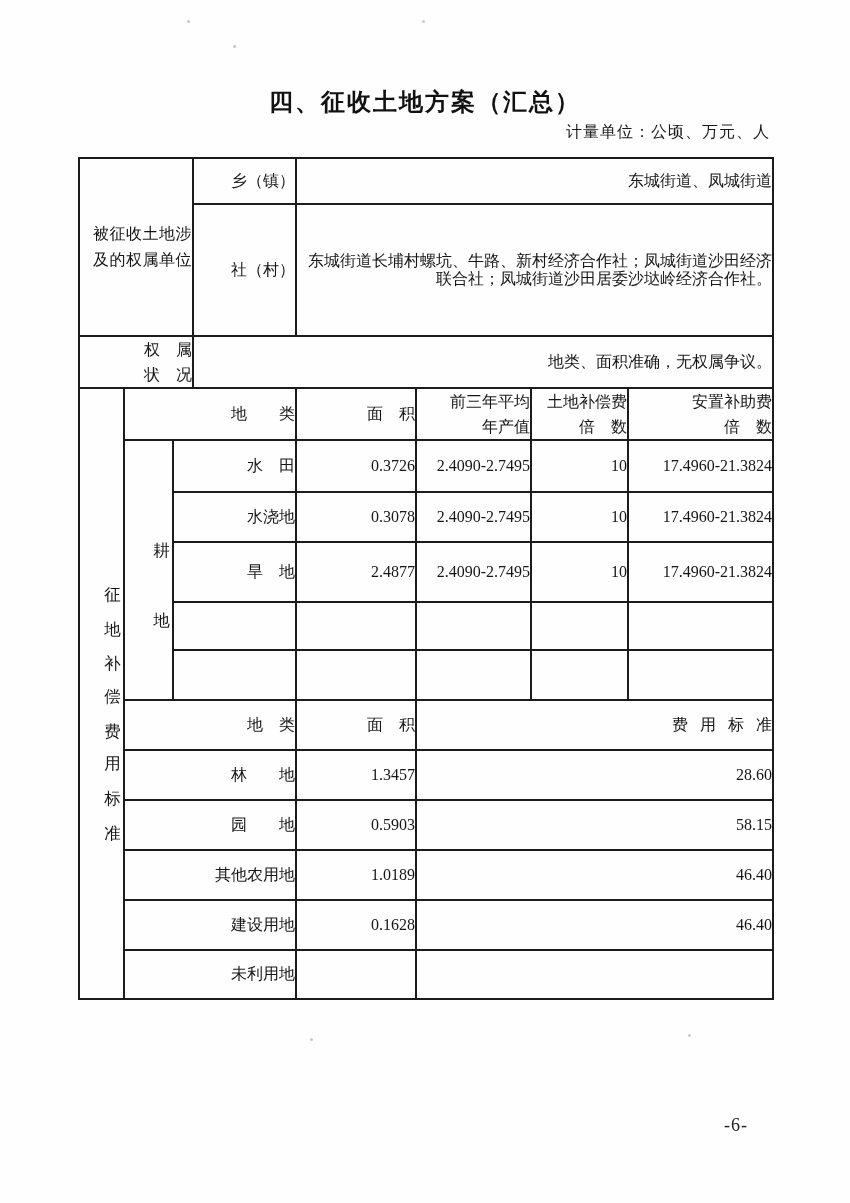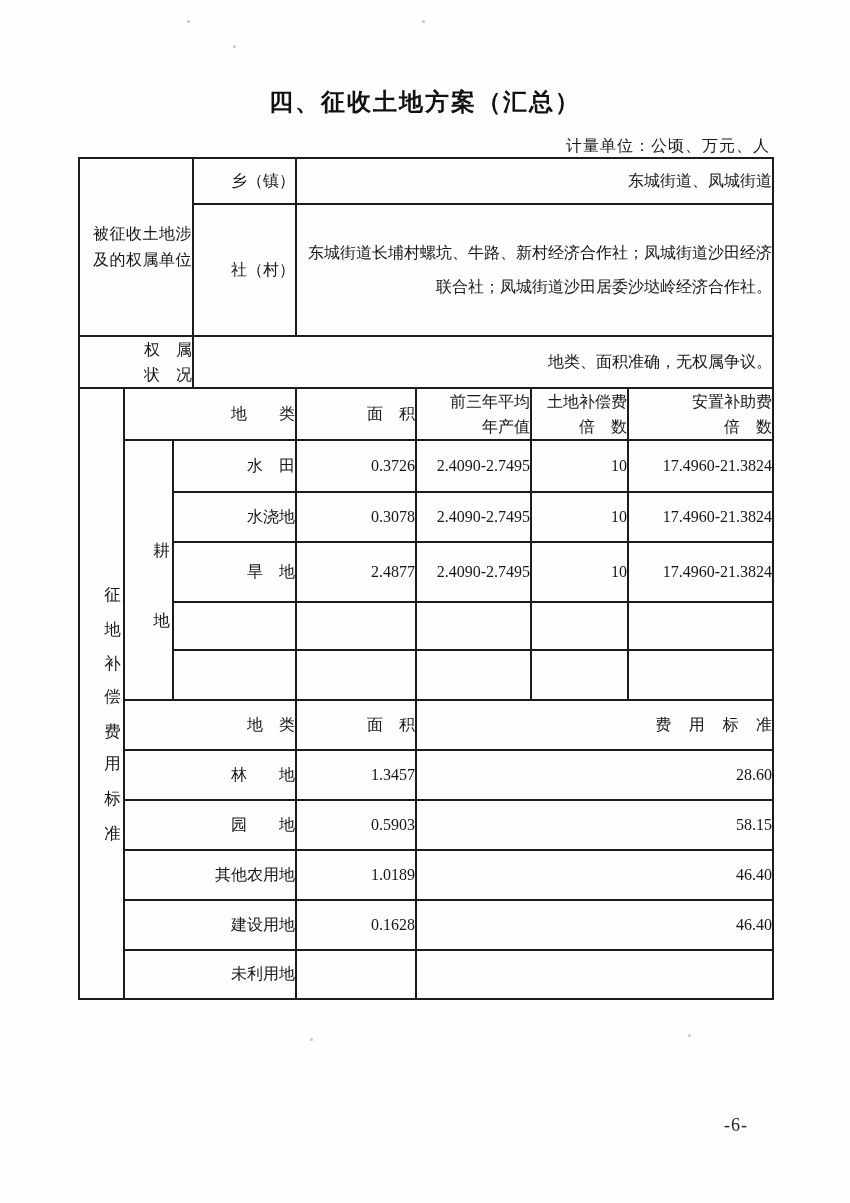--- a/index.html
+++ b/index.html
@@ -11,53 +11,53 @@
     overflow:hidden;
   }
   .page{position:absolute;inset:0;}
   .doc-title{
     position:absolute;top:86px;left:0;width:100%;
     text-align:center;
     font-family:"Liberation Sans","DejaVu Sans",sans-serif;
     font-weight:700;font-size:24px;letter-spacing:2px;color:#111;
   }
   .unit-note{
-    position:absolute;top:136px;right:80px;
+    position:absolute;top:122px;right:80px;
     font-size:16px;letter-spacing:1px;color:#191919;
   }
   table.main{
     position:absolute;left:78px;top:157px;
     width:694px;border-collapse:collapse;table-layout:fixed;
   }
   table.main td{
     border:2px solid #1c1c1c;
     text-align:right;vertical-align:middle;
     font-size:16px;color:#161616;
     padding:0;overflow:hidden;
   }
   
   tr.r1{height:46px;} tr.r2{height:132px;} tr.r3{height:50px;}
   tr.r4{height:50px;} tr.r5{height:52px;} tr.r6{height:50px;}
   tr.r7{height:60px;} tr.r8{height:48px;} tr.r9{height:50px;}
   tr.r10{height:50px;} tr.r11{height:50px;} tr.r12{height:50px;}
   tr.r13{height:50px;} tr.r14{height:50px;padding-left:48px;} tr.r15{height:49px;}
 
   td.left-val{text-align:left;padding:4px 10px;}
-  td.village-val{line-height:34px;font-size:16.5px;}
+  td.village-val{line-height:18px;font-size:16.5px;}
   td.wrap-label{padding:2px 4px;font-size:16.5px;letter-spacing:0.5px;line-height:26px;}
   .two-line{white-space:pre-line;line-height:25px;}
   td.vert{padding:0;}
   .vtext{
     display:inline-block;
     writing-mode:vertical-rl;text-orientation:upright;
     font-size:16.5px;
   }
   .vtext.section{letter-spacing:34px;padding-top:34px;}
   .vtext.group{letter-spacing:70px;padding-top:60px;}
-  td.std{word-spacing:8px;font-family:Liberation Mono, monospace;}
+  td.std{word-spacing:8px;}
   .page-number{
     position:absolute;left:724px;top:1115px;
     font-size:18px;letter-spacing:1px;color:#222;
   }
   .speck{position:absolute;background:#9a9a9a;border-radius:50%;width:3px;height:3px;opacity:.55;}
 </style>
 </head>
 <body>
 
 <div class="page">

